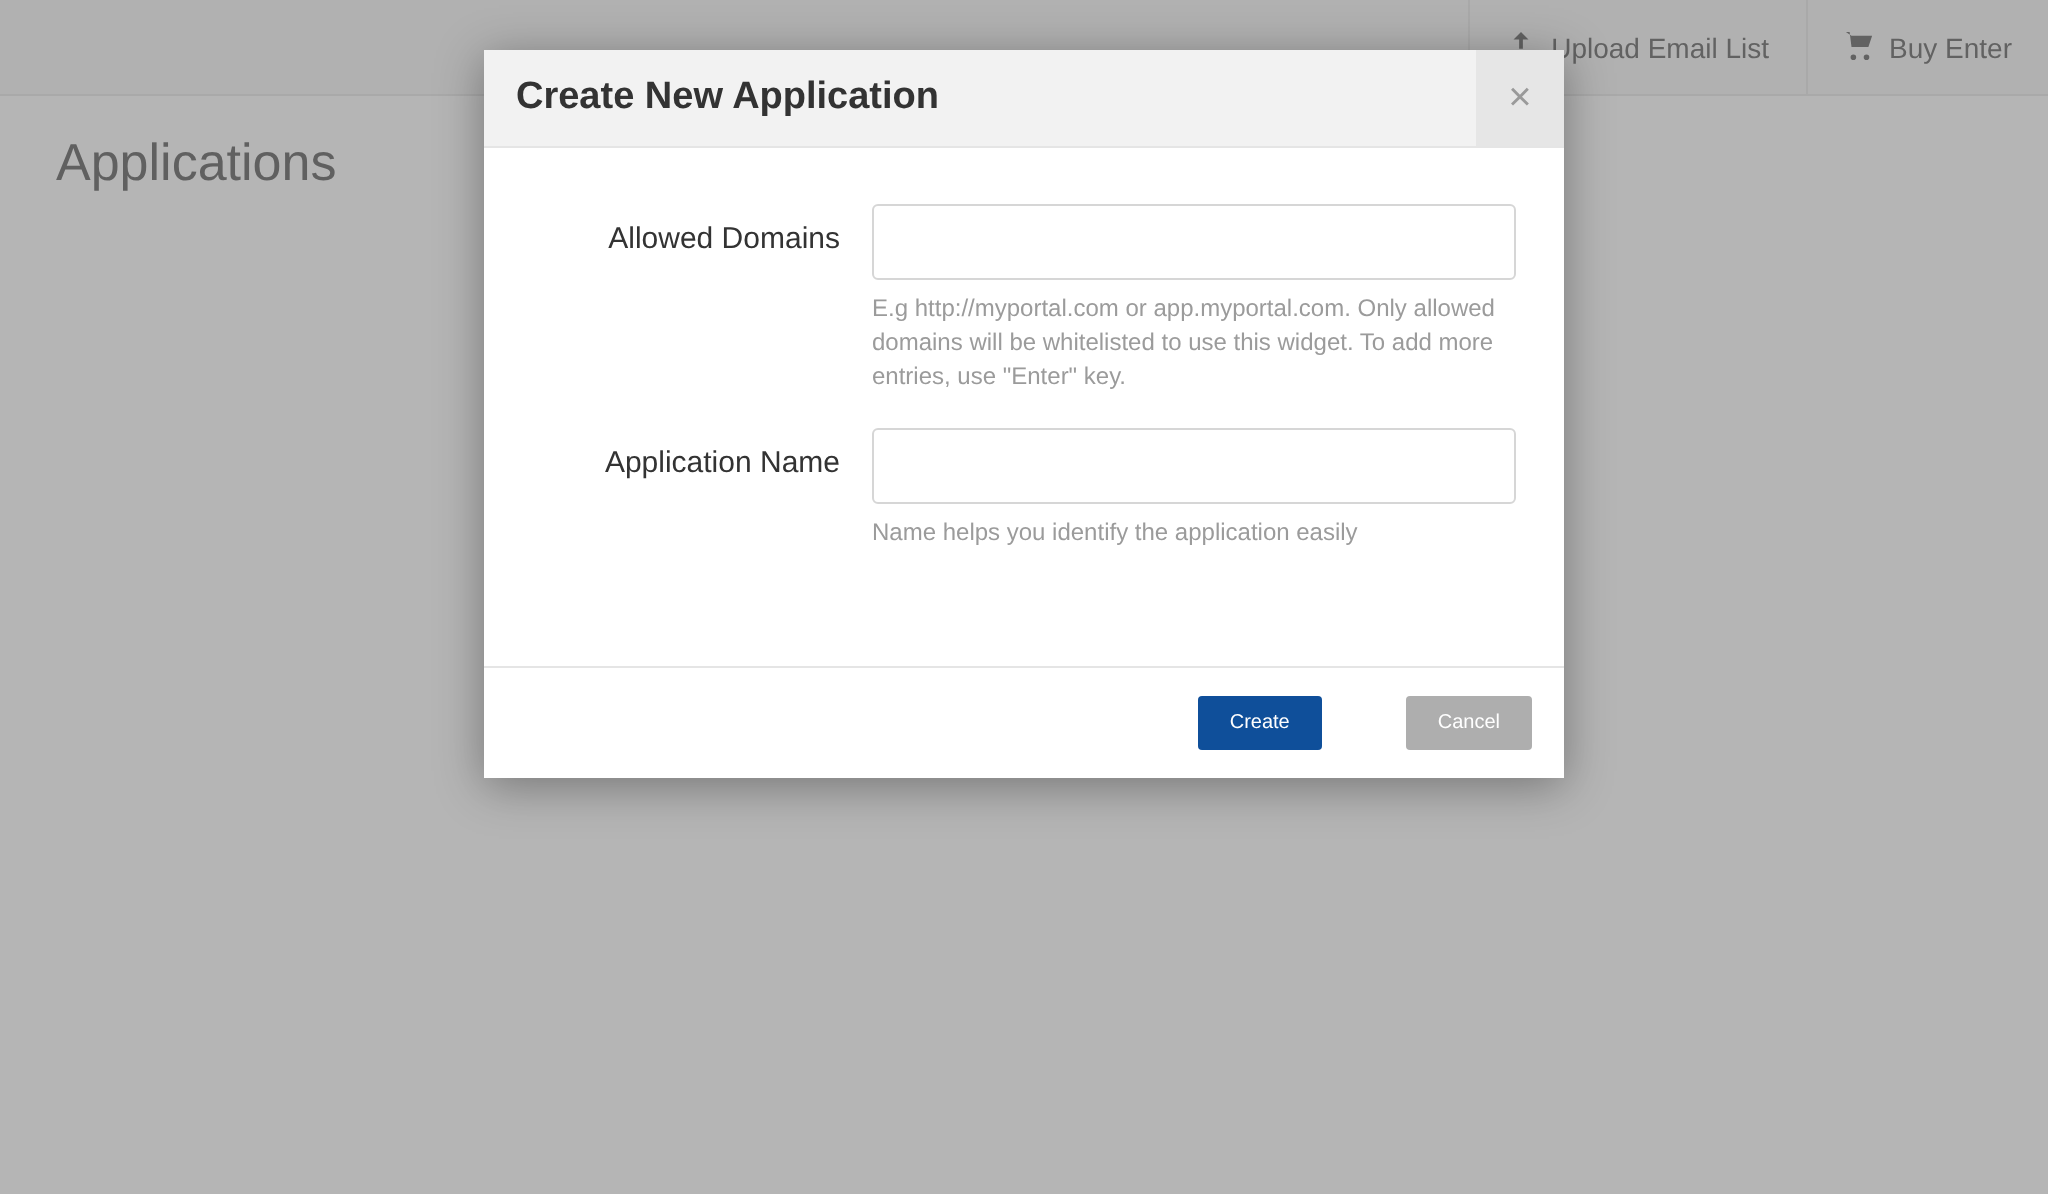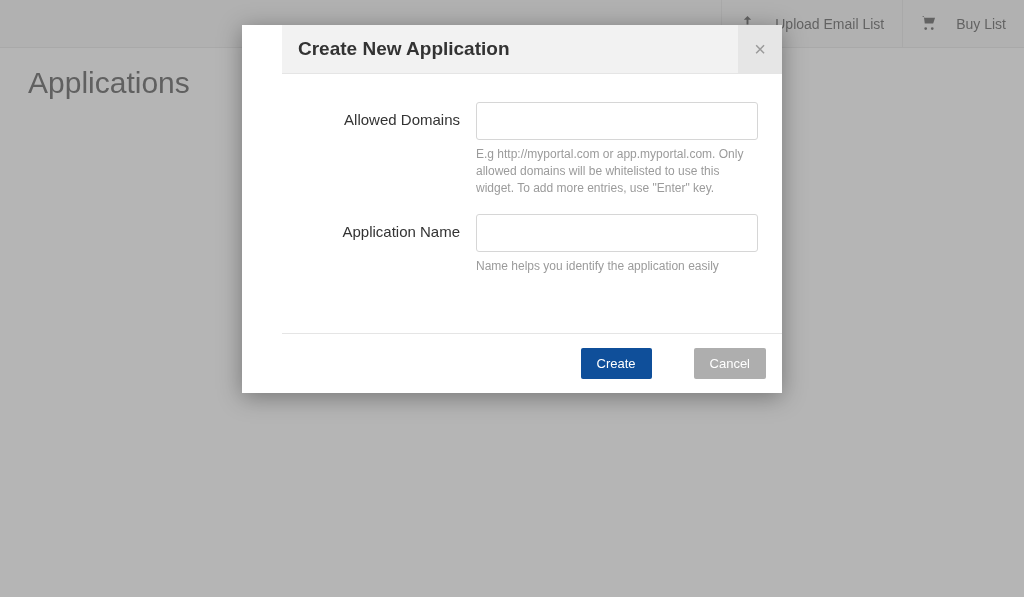--- a/index.html
+++ b/index.html
@@ -19,35 +19,35 @@
       height: 48px;
       background: #f7f7f7;
       border-bottom: 1px solid #e5e5e5;
       display: flex;
       justify-content: flex-end;
       align-items: stretch;
     }
     .topbar-btn {
       display: flex;
       align-items: center;
-      gap: 20px;
+      gap: 8px;
       padding: 0 18px;
       border-left: 1px solid #e5e5e5;
       color: #484848;
       font-size: 14px;
       cursor: pointer;
       white-space: nowrap;
     }
     .topbar-btn svg {
       width: 15px;
       height: 15px;
       fill: #484848;
     }
     .page-title {
-      font-size: 30px;
+      font-size: 26px;
       font-weight: 400;
       color: #444;
       padding: 18px 0 0 28px;
     }
     .main-content {
       padding: 50px 20px 0;
       text-align: center;
       font-size: 15px;
       color: #444;
     }
@@ -60,21 +60,20 @@
       background: rgba(120,120,120,0.55);
       display: flex;
       align-items: flex-start;
       justify-content: center;
     }
     .modal {
       background: #fff;
       width: 540px;
       margin-top: 25px;
       box-shadow: 0 4px 22px rgba(0,0,0,0.35);
-      padding-left: 40px;
     }
     .modal-header {
       display: flex;
       align-items: center;
       justify-content: space-between;
       background: #f2f2f2;
       border-bottom: 1px solid #e5e5e5;
     }
     .modal-title {
       font-size: 19px;
@@ -130,21 +129,21 @@
     .modal-footer {
       border-top: 1px solid #e5e5e5;
       padding: 14px 16px;
       display: flex;
       justify-content: flex-end;
       gap: 10px;
     }
     .btn {
       border: none;
       padding: 8px 16px;
-      font-size: 13px;
+      font-size: 10px;
       border-radius: 2px;
       cursor: pointer;
       color: #fff;
     }
     .btn-primary {
       background: #0f4f9a;
     }
     .btn-secondary {
       background: #aeaeae;
       margin-left: 32px;
@@ -161,21 +160,21 @@
         </svg>
     </span>
     <span>Upload Email List</span>
   </div>
   <div class="topbar-btn">
     <span>
       <svg viewBox="0 0 16 16">
           <path d="M1 1h2l1 8h9l2-6H4M5 13a1.5 1.5 0 100 3 1.5 1.5 0 000-3zm7 0a1.5 1.5 0 100 3 1.5 1.5 0 000-3z"></path>
         </svg>
     </span>
-    <span>Buy List</span>
+    <span>Buy Enter</span>
   </div>
 </div>
 
 <h1 class="page-title">Applications</h1>
 
 <div class="main-content">
   <div class="line">ad emails!</div>
   <div class="line">ith JS App.</div>
 </div>
 

